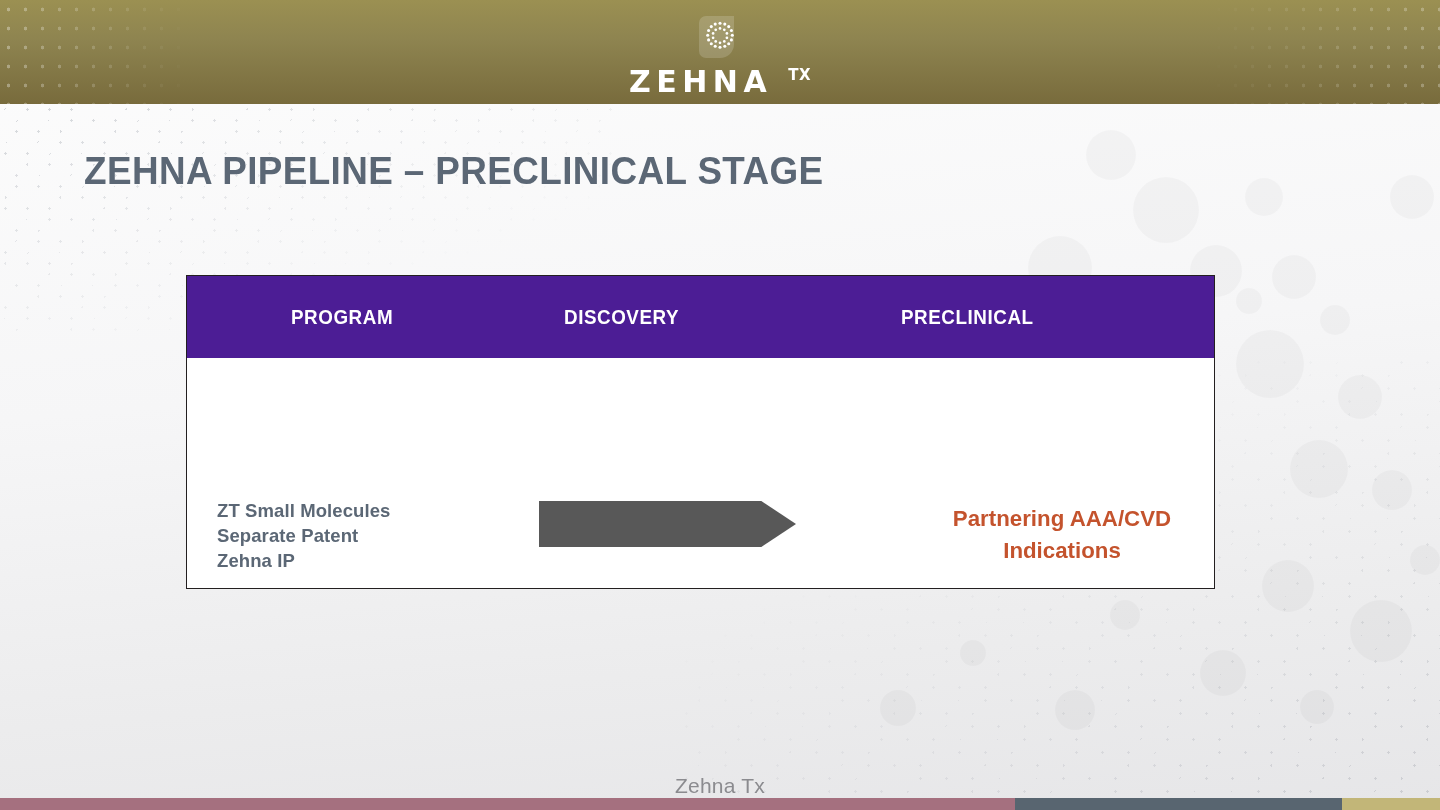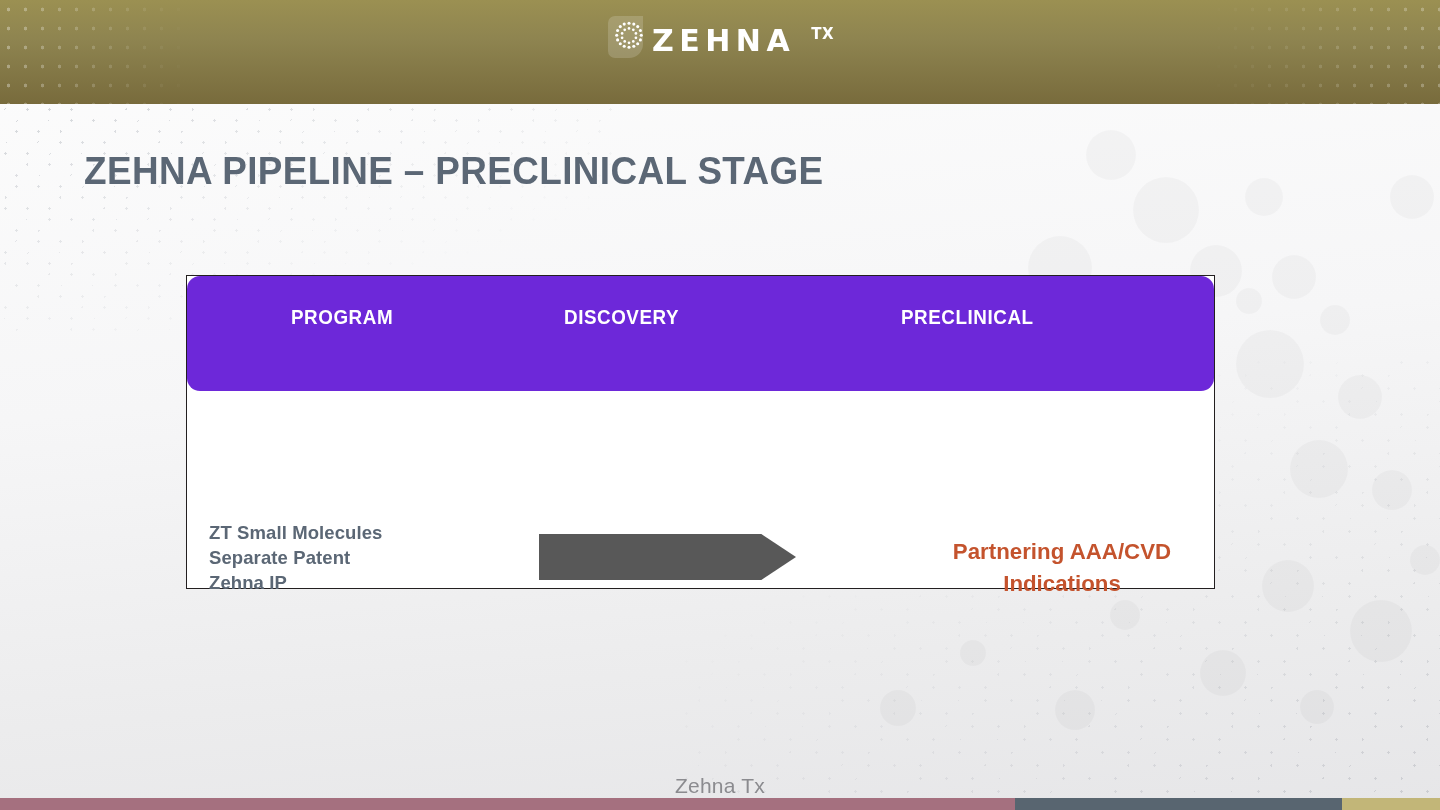--- a/index.html
+++ b/index.html
@@ -97,21 +97,21 @@
   #banner-dots-r {
     right:0; width:230px;
     -webkit-mask-image:linear-gradient(to left, rgba(0,0,0,.75), rgba(0,0,0,0));
     mask-image:linear-gradient(to left, rgba(0,0,0,.75), rgba(0,0,0,0));
   }
 
   #logo-block {
     position:absolute;
     left:50%; top:14px;
     transform:translateX(-50%);
-    display:flex; flex-direction:row; align-items:center;
+    display:flex; flex-direction:column; align-items:center;
   }
   #logo-mark { display:block; }
 
   #wordmark {
     margin-top:7px;
     display:flex; align-items:flex-start;
     color:#ffffff;
   }
   #wordmark-main {
     font-size:30px;
@@ -147,23 +147,22 @@
   #pipeline {
     position:absolute;
     left:186px; top:275px;
     width:1029px; height:314px;
     border:1.5px solid #231f20;
     background:#ffffff;
   }
 
   #pipeline-header {
     position:relative;
-    height:115px;
-    background:#6d28d9;
-    border-radius:13px;
+    height:82px;
+    background:#4c1d95;
   }
   .col-head {
     position:absolute;
     top:30px;
     color:#ffffff;
     font-size:20px;
     font-weight:700;
     letter-spacing:.6px;
     transform:scaleX(.94);
     white-space:nowrap;
@@ -184,21 +183,21 @@
   .program-label {
     position:absolute;
     left:22px;
     color:#5b6775;
     font-size:18.5px;
     font-weight:700;
     line-height:25px;
     letter-spacing:.1px;
   }
   #row-1 .program-label { top:37px; }
-  #row-2 .program-label { top:19px; }
+  #row-2 .program-label { top:30px;margin-left:8px; }
 
   .arrow {
     position:absolute;
     background:#585858;
     height:46px;
   }
   #arrow-1 {
     left:355px; top:27px; width:431px;
     clip-path:polygon(0 0, 92.2% 0, 100% 50%, 92.2% 100%, 0 100%);
   }

